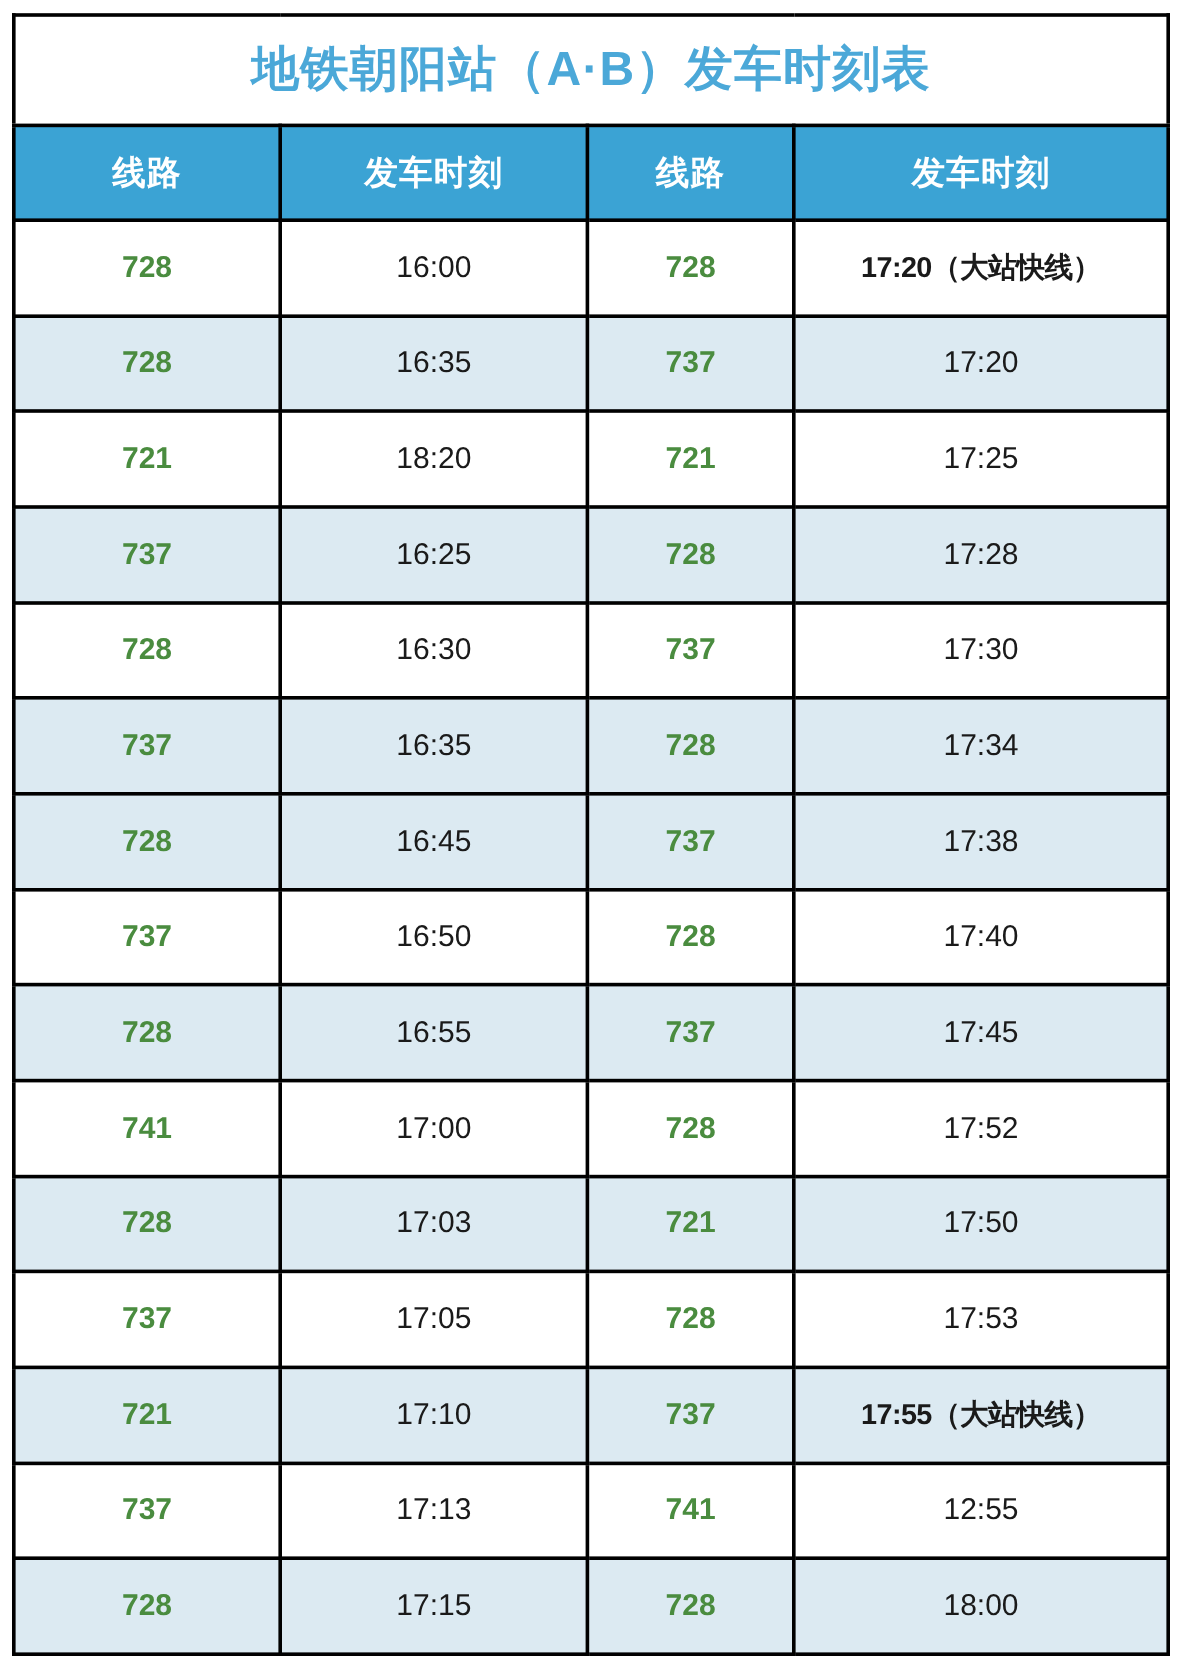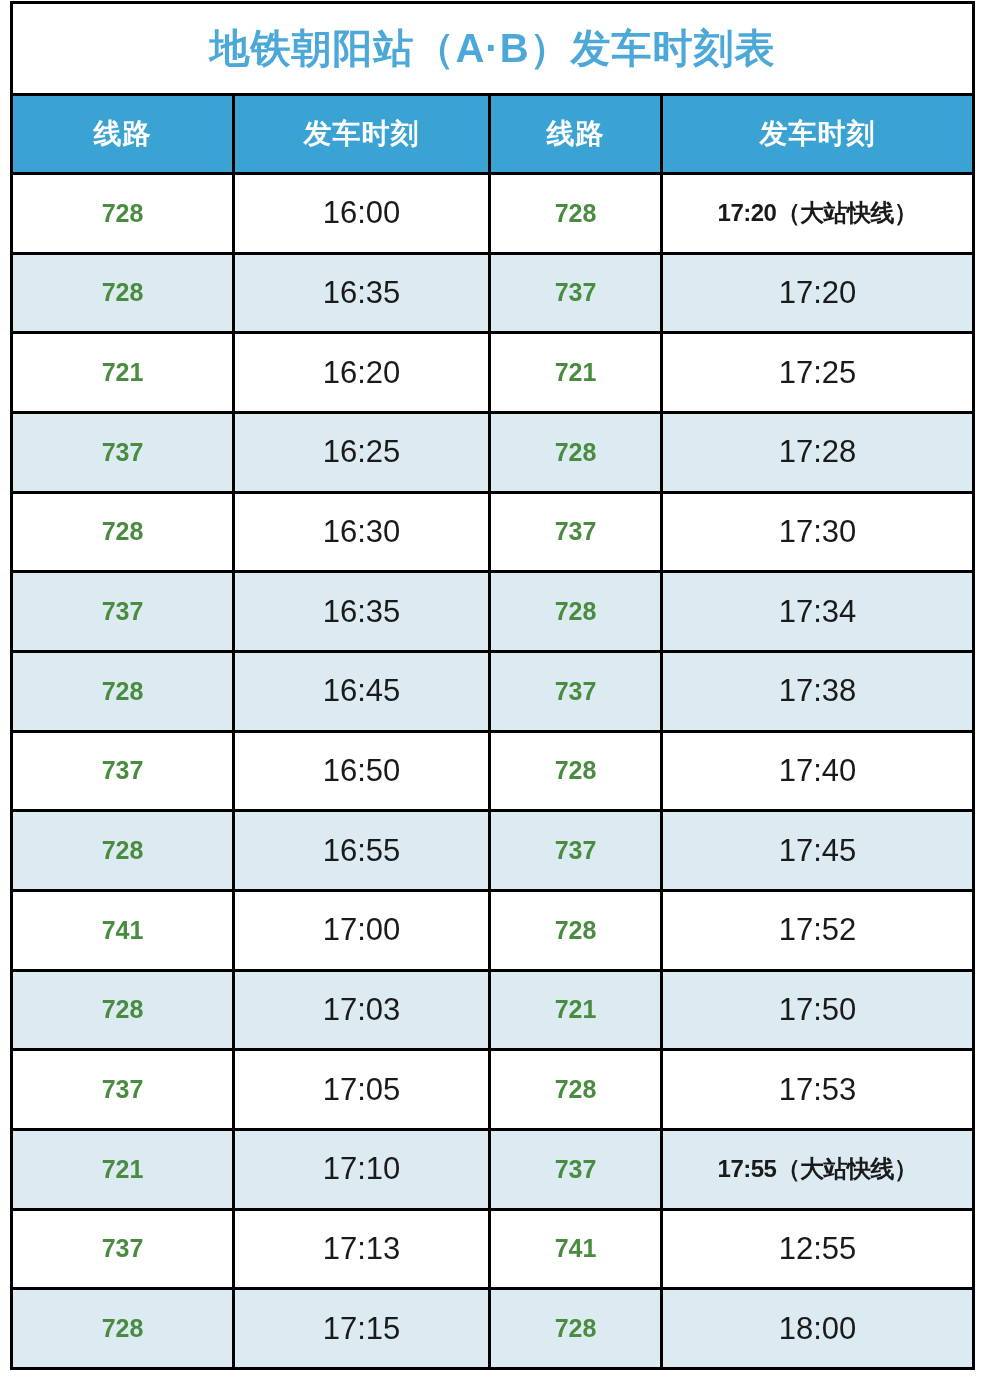--- a/index.html
+++ b/index.html
@@ -12,21 +12,21 @@
   body {
     width: 988px;
     height: 1392px;
     font-family: "Liberation Sans", "DejaVu Sans", sans-serif;
     overflow: hidden;
   }
 
   #timetable-wrap {
     position: absolute;
     left: 10px;
-    top: 1px;
+    top: 11px;
     width: 965px;
     height: 1369px;
     border-radius: 27px;
   }
 
   table.timetable {
     width: 965px;
     height: 1369px;
     border-collapse: collapse;
     table-layout: fixed;
@@ -75,21 +75,21 @@
   tr.row-even td { background: #dceaf2; }
 
   .route-text {
     color: #4a8c3f;
     font-size: 25px;
     font-weight: bold;
     text-align: center;
   }
   .time-text {
     color: #1a1a1a;
-    font-size: 31px;
+    font-size: 25px;
     font-weight: normal;
   }
   .time-text.special {
     font-weight: bold;
     font-size: 24px;
     letter-spacing: -0.5px;
   }
 
   
   col.c1 { width: 222px; }
@@ -136,21 +136,21 @@
           <td><span class="time-text special">17:20（大站快线）</span></td>
         </tr>
         <tr class="data-row row-even">
           <td><span class="route-text">728</span></td>
           <td><span class="time-text">16:35</span></td>
           <td><span class="route-text">737</span></td>
           <td><span class="time-text">17:20</span></td>
         </tr>
         <tr class="data-row row-odd">
           <td><span class="route-text">721</span></td>
-          <td><span class="time-text">16:20</span></td>
+          <td><span class="time-text">18:20</span></td>
           <td><span class="route-text">721</span></td>
           <td><span class="time-text">17:25</span></td>
         </tr>
         <tr class="data-row row-even">
           <td><span class="route-text">737</span></td>
           <td><span class="time-text">16:25</span></td>
           <td><span class="route-text">728</span></td>
           <td><span class="time-text">17:28</span></td>
         </tr>
         <tr class="data-row row-odd">

